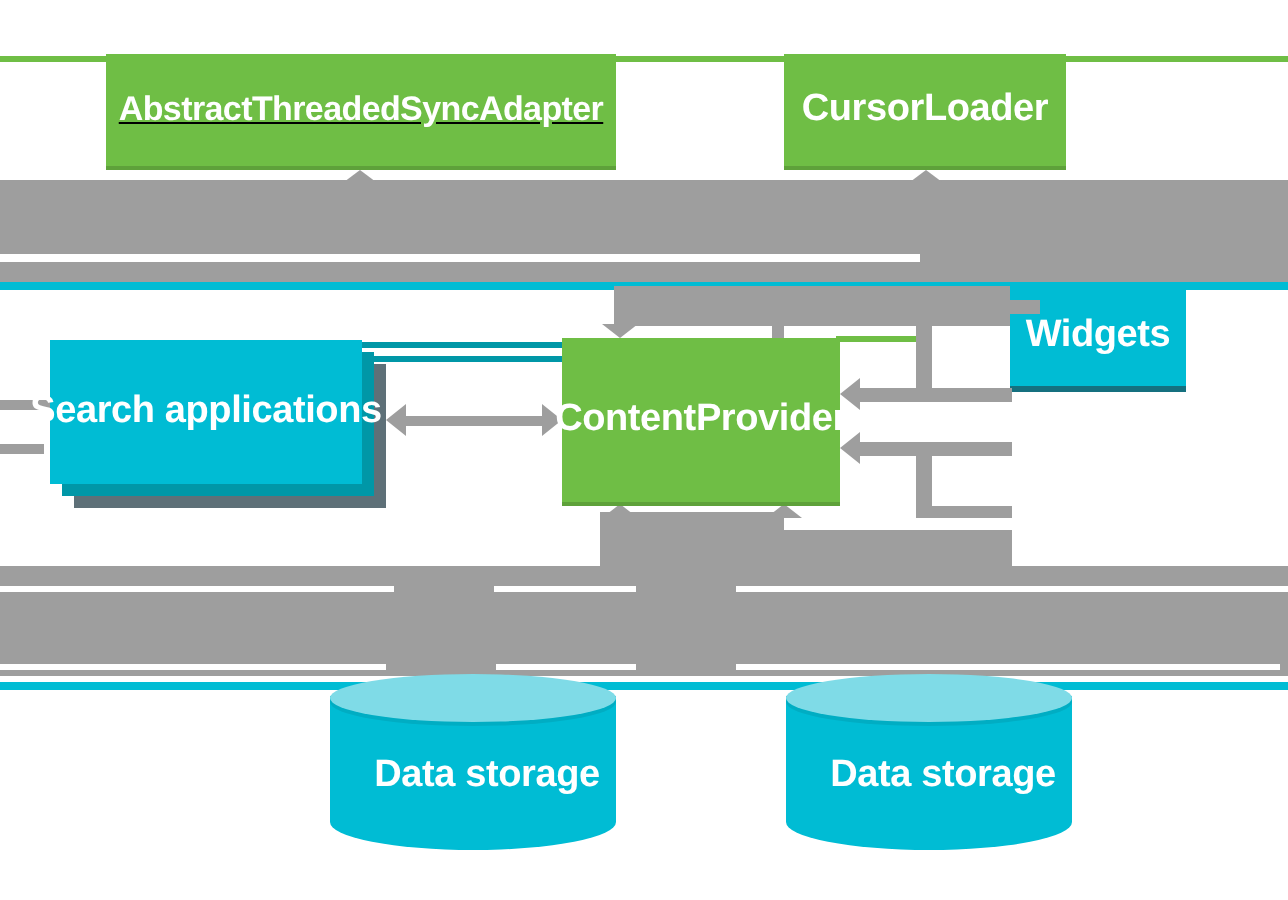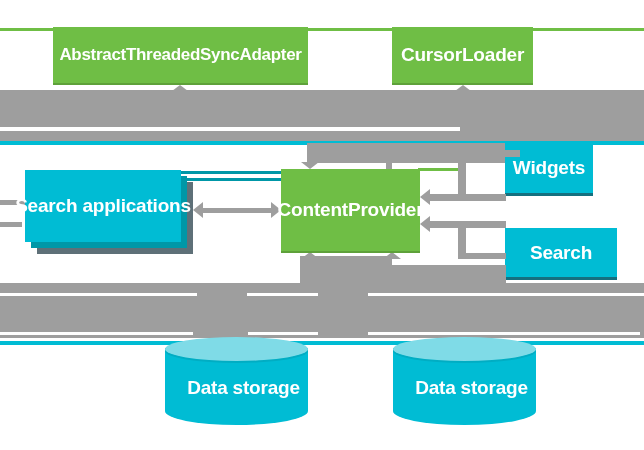--- a/index.html
+++ b/index.html
@@ -41,23 +41,20 @@
   <div class="abs" style="left:0;top:28px;width:644px;height:3px;background:var(--green,#6FBE45);"></div>
   <div class="abs" style="left:0;top:141px;width:644px;height:4px;background:var(--cyan,#00BCD4);"></div>
   <div class="abs" style="left:0;top:341px;width:644px;height:4px;background:var(--cyan,#00BCD4);"></div>
   <div class="abs" style="left:181px;top:171px;width:100px;height:3px;background:var(--teal_dark,#0097A7);"></div>
   <div class="abs" style="left:181px;top:178px;width:100px;height:3px;background:var(--teal_dark,#0097A7);"></div>
   <div class="abs" style="left:418px;top:168px;width:44px;height:3px;background:var(--green,#6FBE45);"></div>
 
   <div class="node cyan-box" style="left:505px;top:143px;width:88px;height:50px;">
     <span class="label">Widgets</span>
   </div>
-  <div class="node cyan-box" style="left:505px;top:228px;width:112px;height:49px;">
-    <span class="label">Search</span>
-  </div>
 
   <div class="band" style="left:0;top:90px;width:644px;height:37px;"></div>
   <div class="band" style="left:460px;top:127px;width:184px;height:4px;"></div>
   <div class="band" style="left:0;top:131px;width:644px;height:10px;"></div>
   <div class="band" style="left:307px;top:143px;width:198px;height:20px;"></div>
   <div class="band" style="left:505px;top:150px;width:15px;height:7px;"></div>
   <div class="band" style="left:458px;top:157px;width:8px;height:39px;"></div>
   <div class="band" style="left:429px;top:194px;width:77px;height:7px;"></div>
   <div class="tri tri-left" style="left:420px;top:189px;"></div>
   <div class="band" style="left:429px;top:221px;width:77px;height:7px;"></div>
@@ -83,21 +80,21 @@
   <div class="tri tri-up-big" style="left:301px;top:252px;"></div>
   <div class="tri tri-up-big" style="left:383px;top:252px;"></div>
 
   <div class="band" style="left:201px;top:208px;width:72px;height:5px;"></div>
   <div class="tri tri-left" style="left:193px;top:202px;"></div>
   <div class="tri tri-right" style="left:271px;top:202px;"></div>
 
   <div class="band" style="left:0;top:200px;width:25px;height:5px;"></div>
   <div class="band" style="left:0;top:222px;width:22px;height:5px;"></div>
 
-  <div class="node green-box" style="left:53px;top:27px;width:255px;height:56px;">
+  <div class="node green-box" style="left:53px;top:27px;width:255px;height:56px;text-decoration:underline;">
     <span class="label small">AbstractThreadedSyncAdapter</span>
   </div>
   <div class="node green-box" style="left:392px;top:27px;width:141px;height:56px;">
     <span class="label">CursorLoader</span>
   </div>
 
   <div class="node green-box" style="left:281px;top:169px;width:139px;height:82px;">
     <span class="label">ContentProvider</span>
   </div>
 

